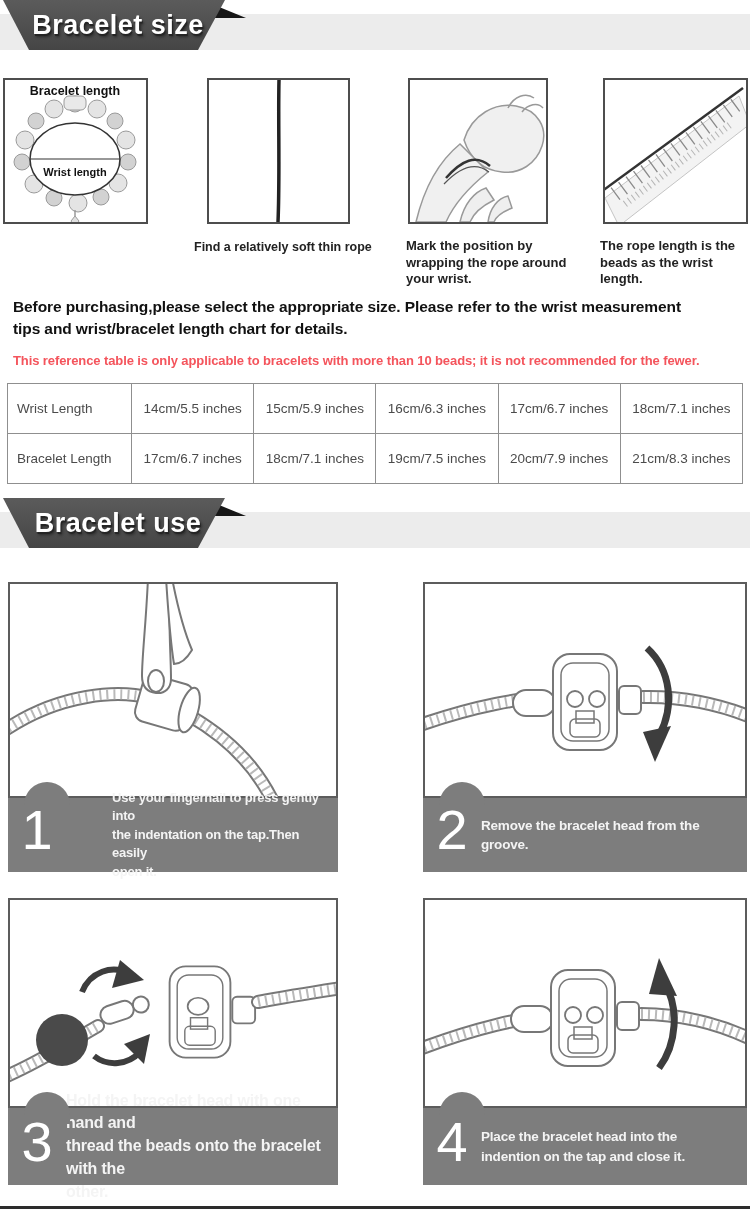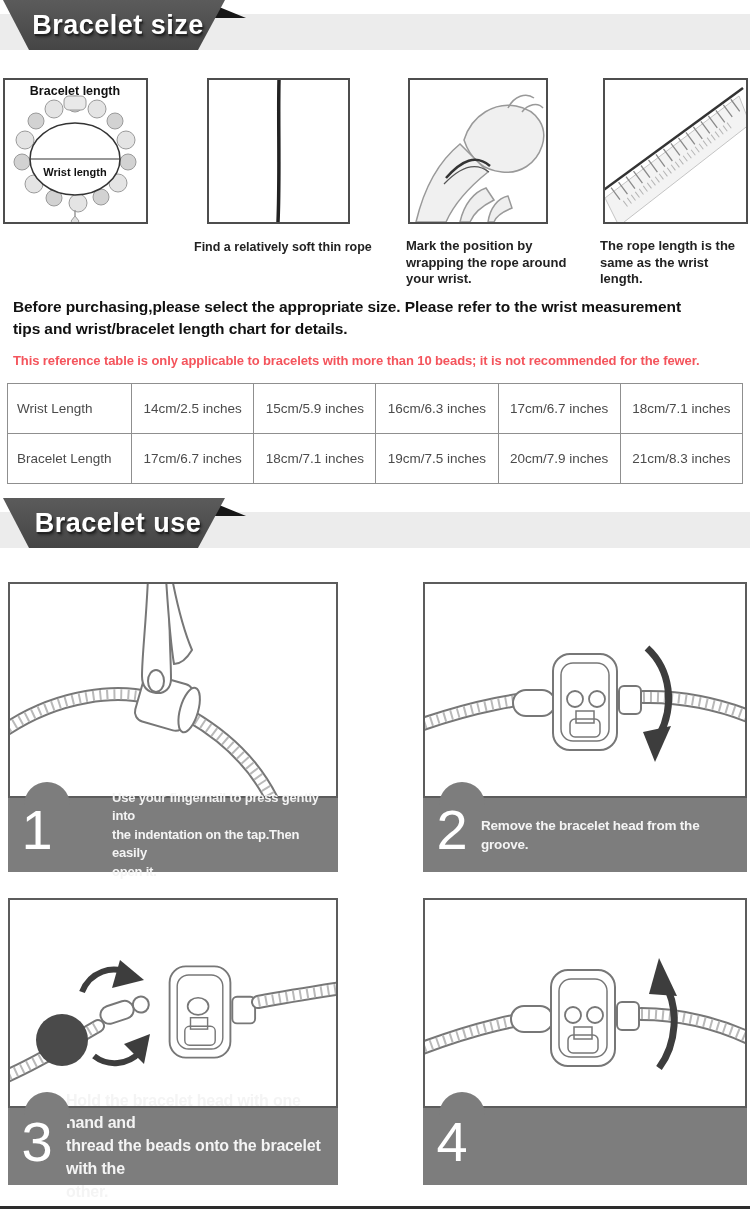--- a/index.html
+++ b/index.html
@@ -125,31 +125,31 @@
       <path d="M10,114 L132,24" stroke="#8a8a8a" stroke-width="15" stroke-dasharray="1.3 8" fill="none"></path>
       <path d="M20,124 L126,44" stroke="#b5b5b5" stroke-width="7" stroke-dasharray="1 4" fill="none"></path>
     </svg>
   </div>
 
   <div class="figcap" style="left:194px;top:239px;width:185px;font-size:12.5px;">Find a relatively soft thin rope</div>
   <div class="figcap" style="left:406px;top:238px;width:175px;">Mark the position by
 wrapping the rope around
 your wrist.</div>
   <div class="figcap" style="left:600px;top:238px;width:150px;">The rope length is the
-same as the wrist length.</div>
+beads as the wrist length.</div>
 
   <div class="intro">Before purchasing,please select the appropriate size. Please refer to the wrist measurement
 tips and wrist/bracelet length chart for details.</div>
   <div class="warning">This reference table is only applicable to bracelets with more than 10 beads; it is not recommended for the fewer.</div>
 
   <table class="size-table">
     <tbody>
         <tr>
       <td class="rowlabel">Wrist Length</td>
-      <td>14cm/2.5 inches</td>
+      <td>14cm/5.5 inches</td>
       <td>15cm/5.9 inches</td>
       <td>16cm/6.3 inches</td>
       <td>17cm/6.7 inches</td>
       <td>18cm/7.1 inches</td>
     </tr>
     <tr>
       <td class="rowlabel">Bracelet Length</td>
       <td>17cm/6.7 inches</td>
       <td>18cm/7.1 inches</td>
       <td>19cm/7.5 inches</td>
@@ -281,17 +281,19 @@
           <rect x="-9" y="9" width="18" height="12" fill="none" stroke="#777" stroke-width="1.5"></rect>
           <rect x="-15" y="17" width="30" height="18" rx="5" fill="none" stroke="#777" stroke-width="1.5"></rect>
         </g>
         <path class="arrowline" d="M234,168 C252,144 254,108 240,84"></path>
         <polygon class="arrow" points="252,96 224,94 234,58"></polygon>
       </svg>
     </div>
     <div class="cap" style="height:77px;">
       <div class="bump"></div>
       <div class="num">4</div>
+      <div class="txt" style="font-size:13.5px;">Place the bracelet head into the
+indention on the tap and close it.</div>
     </div>
   </div>
 
   <div class="bottomline"></div>
 </div>
 
 </body></html>

